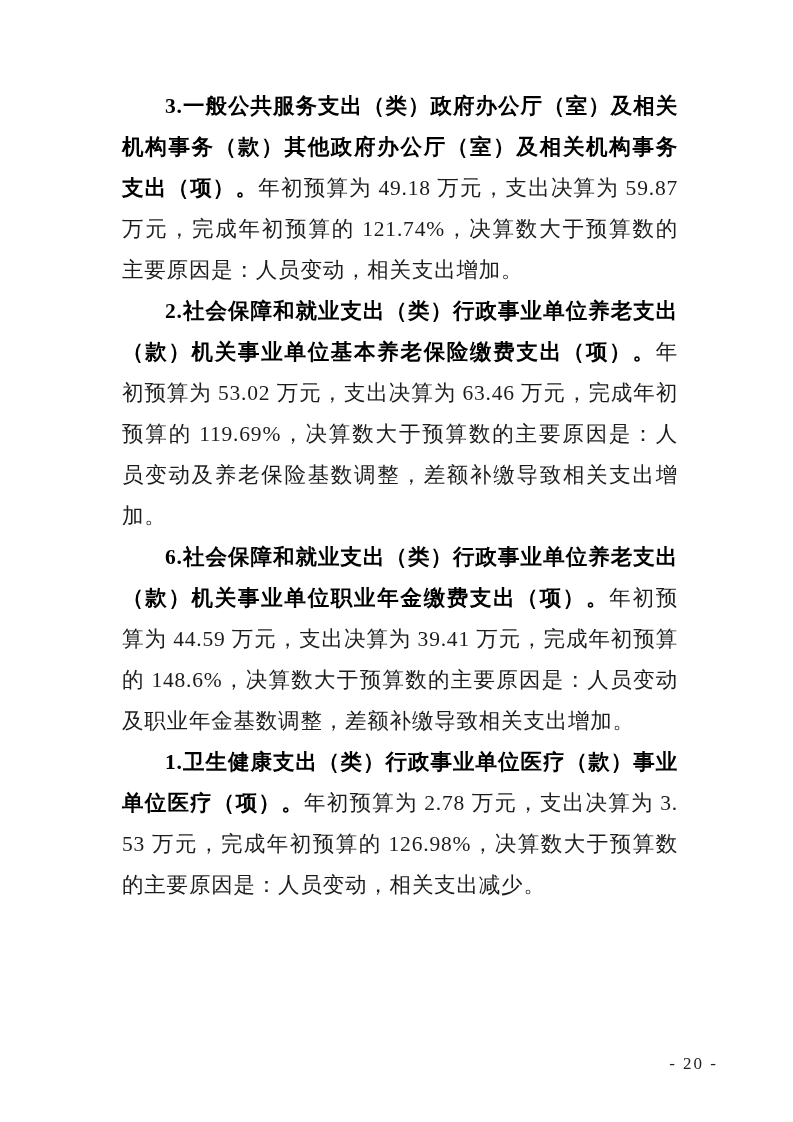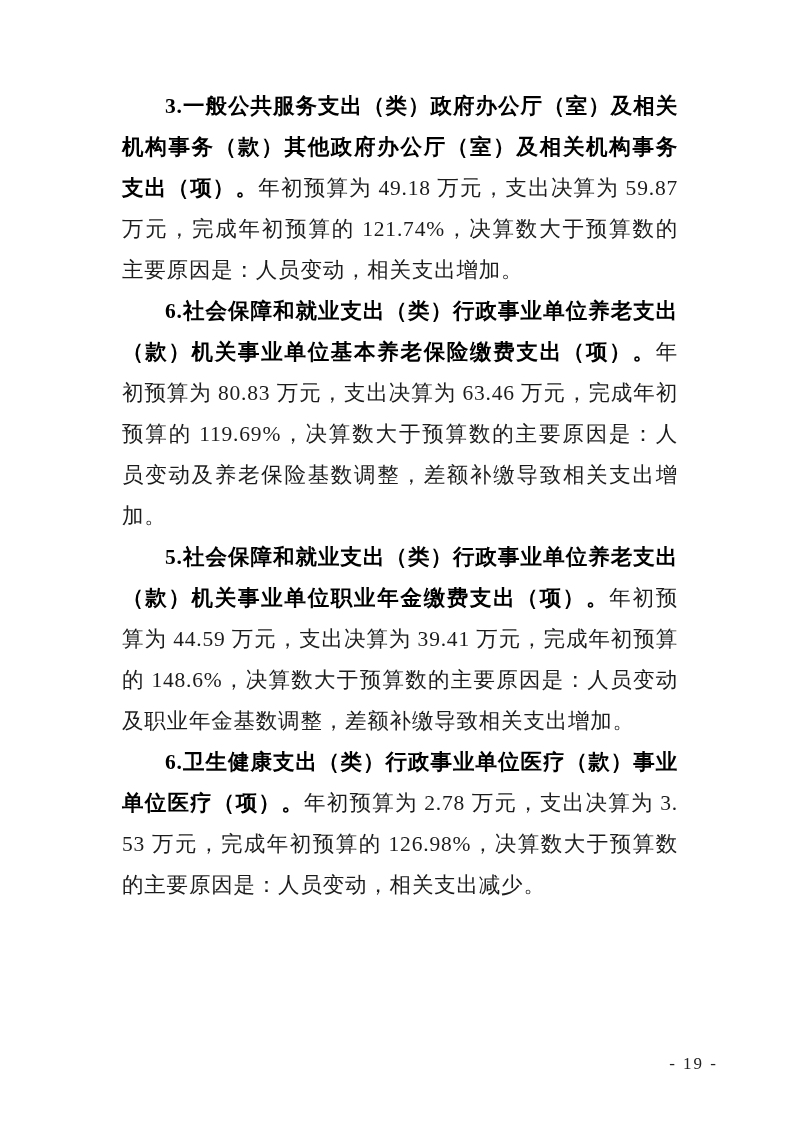--- a/index.html
+++ b/index.html
@@ -53,23 +53,23 @@
   }
 </style>
 </head>
 <body>
 
 <div class="page">
   <div class="content">
 
     <p class="para"><span class="head">3.一般公共服务支出（类）政府办公厅（室）及相关机构事务（款）其他政府办公厅（室）及相关机构事务支出（项）。</span><span class="body-text">年初预算为 49.18 万元，支出决算为 59.87 万元，完成年初预算的 121.74%，决算数大于预算数的主要原因是：人员变动，相关支出增加。</span></p>
 
-    <p class="para"><span class="head">6.社会保障和就业支出（类）行政事业单位养老支出（款）机关事业单位基本养老保险缴费支出（项）。</span><span class="body-text">年初预算为 80.83 万元，支出决算为 63.46 万元，完成年初预算的 119.69%，决算数大于预算数的主要原因是：人员变动及养老保险基数调整，差额补缴导致相关支出增加。</span></p>
+    <p class="para"><span class="head">2.社会保障和就业支出（类）行政事业单位养老支出（款）机关事业单位基本养老保险缴费支出（项）。</span><span class="body-text">年初预算为 53.02 万元，支出决算为 63.46 万元，完成年初预算的 119.69%，决算数大于预算数的主要原因是：人员变动及养老保险基数调整，差额补缴导致相关支出增加。</span></p>
 
-    <p class="para"><span class="head">5.社会保障和就业支出（类）行政事业单位养老支出（款）机关事业单位职业年金缴费支出（项）。</span><span class="body-text">年初预算为 44.59 万元，支出决算为 39.41 万元，完成年初预算的 148.6%，决算数大于预算数的主要原因是：人员变动及职业年金基数调整，差额补缴导致相关支出增加。</span></p>
+    <p class="para"><span class="head">6.社会保障和就业支出（类）行政事业单位养老支出（款）机关事业单位职业年金缴费支出（项）。</span><span class="body-text">年初预算为 44.59 万元，支出决算为 39.41 万元，完成年初预算的 148.6%，决算数大于预算数的主要原因是：人员变动及职业年金基数调整，差额补缴导致相关支出增加。</span></p>
 
 
-    <p class="para"><span class="head">6.卫生健康支出（类）行政事业单位医疗（款）事业单位医疗（项）。</span><span class="body-text">年初预算为 2.78 万元，支出决算为 3.53 万元，完成年初预算的 126.98%，决算数大于预算数的主要原因是：人员变动，相关支出减少。</span></p>
+    <p class="para"><span class="head">1.卫生健康支出（类）行政事业单位医疗（款）事业单位医疗（项）。</span><span class="body-text">年初预算为 2.78 万元，支出决算为 3.53 万元，完成年初预算的 126.98%，决算数大于预算数的主要原因是：人员变动，相关支出减少。</span></p>
 
   </div>
 
-  <div class="pagenum">- 19 -</div>
+  <div class="pagenum">- 20 -</div>
 </div>
 
 </body></html>

